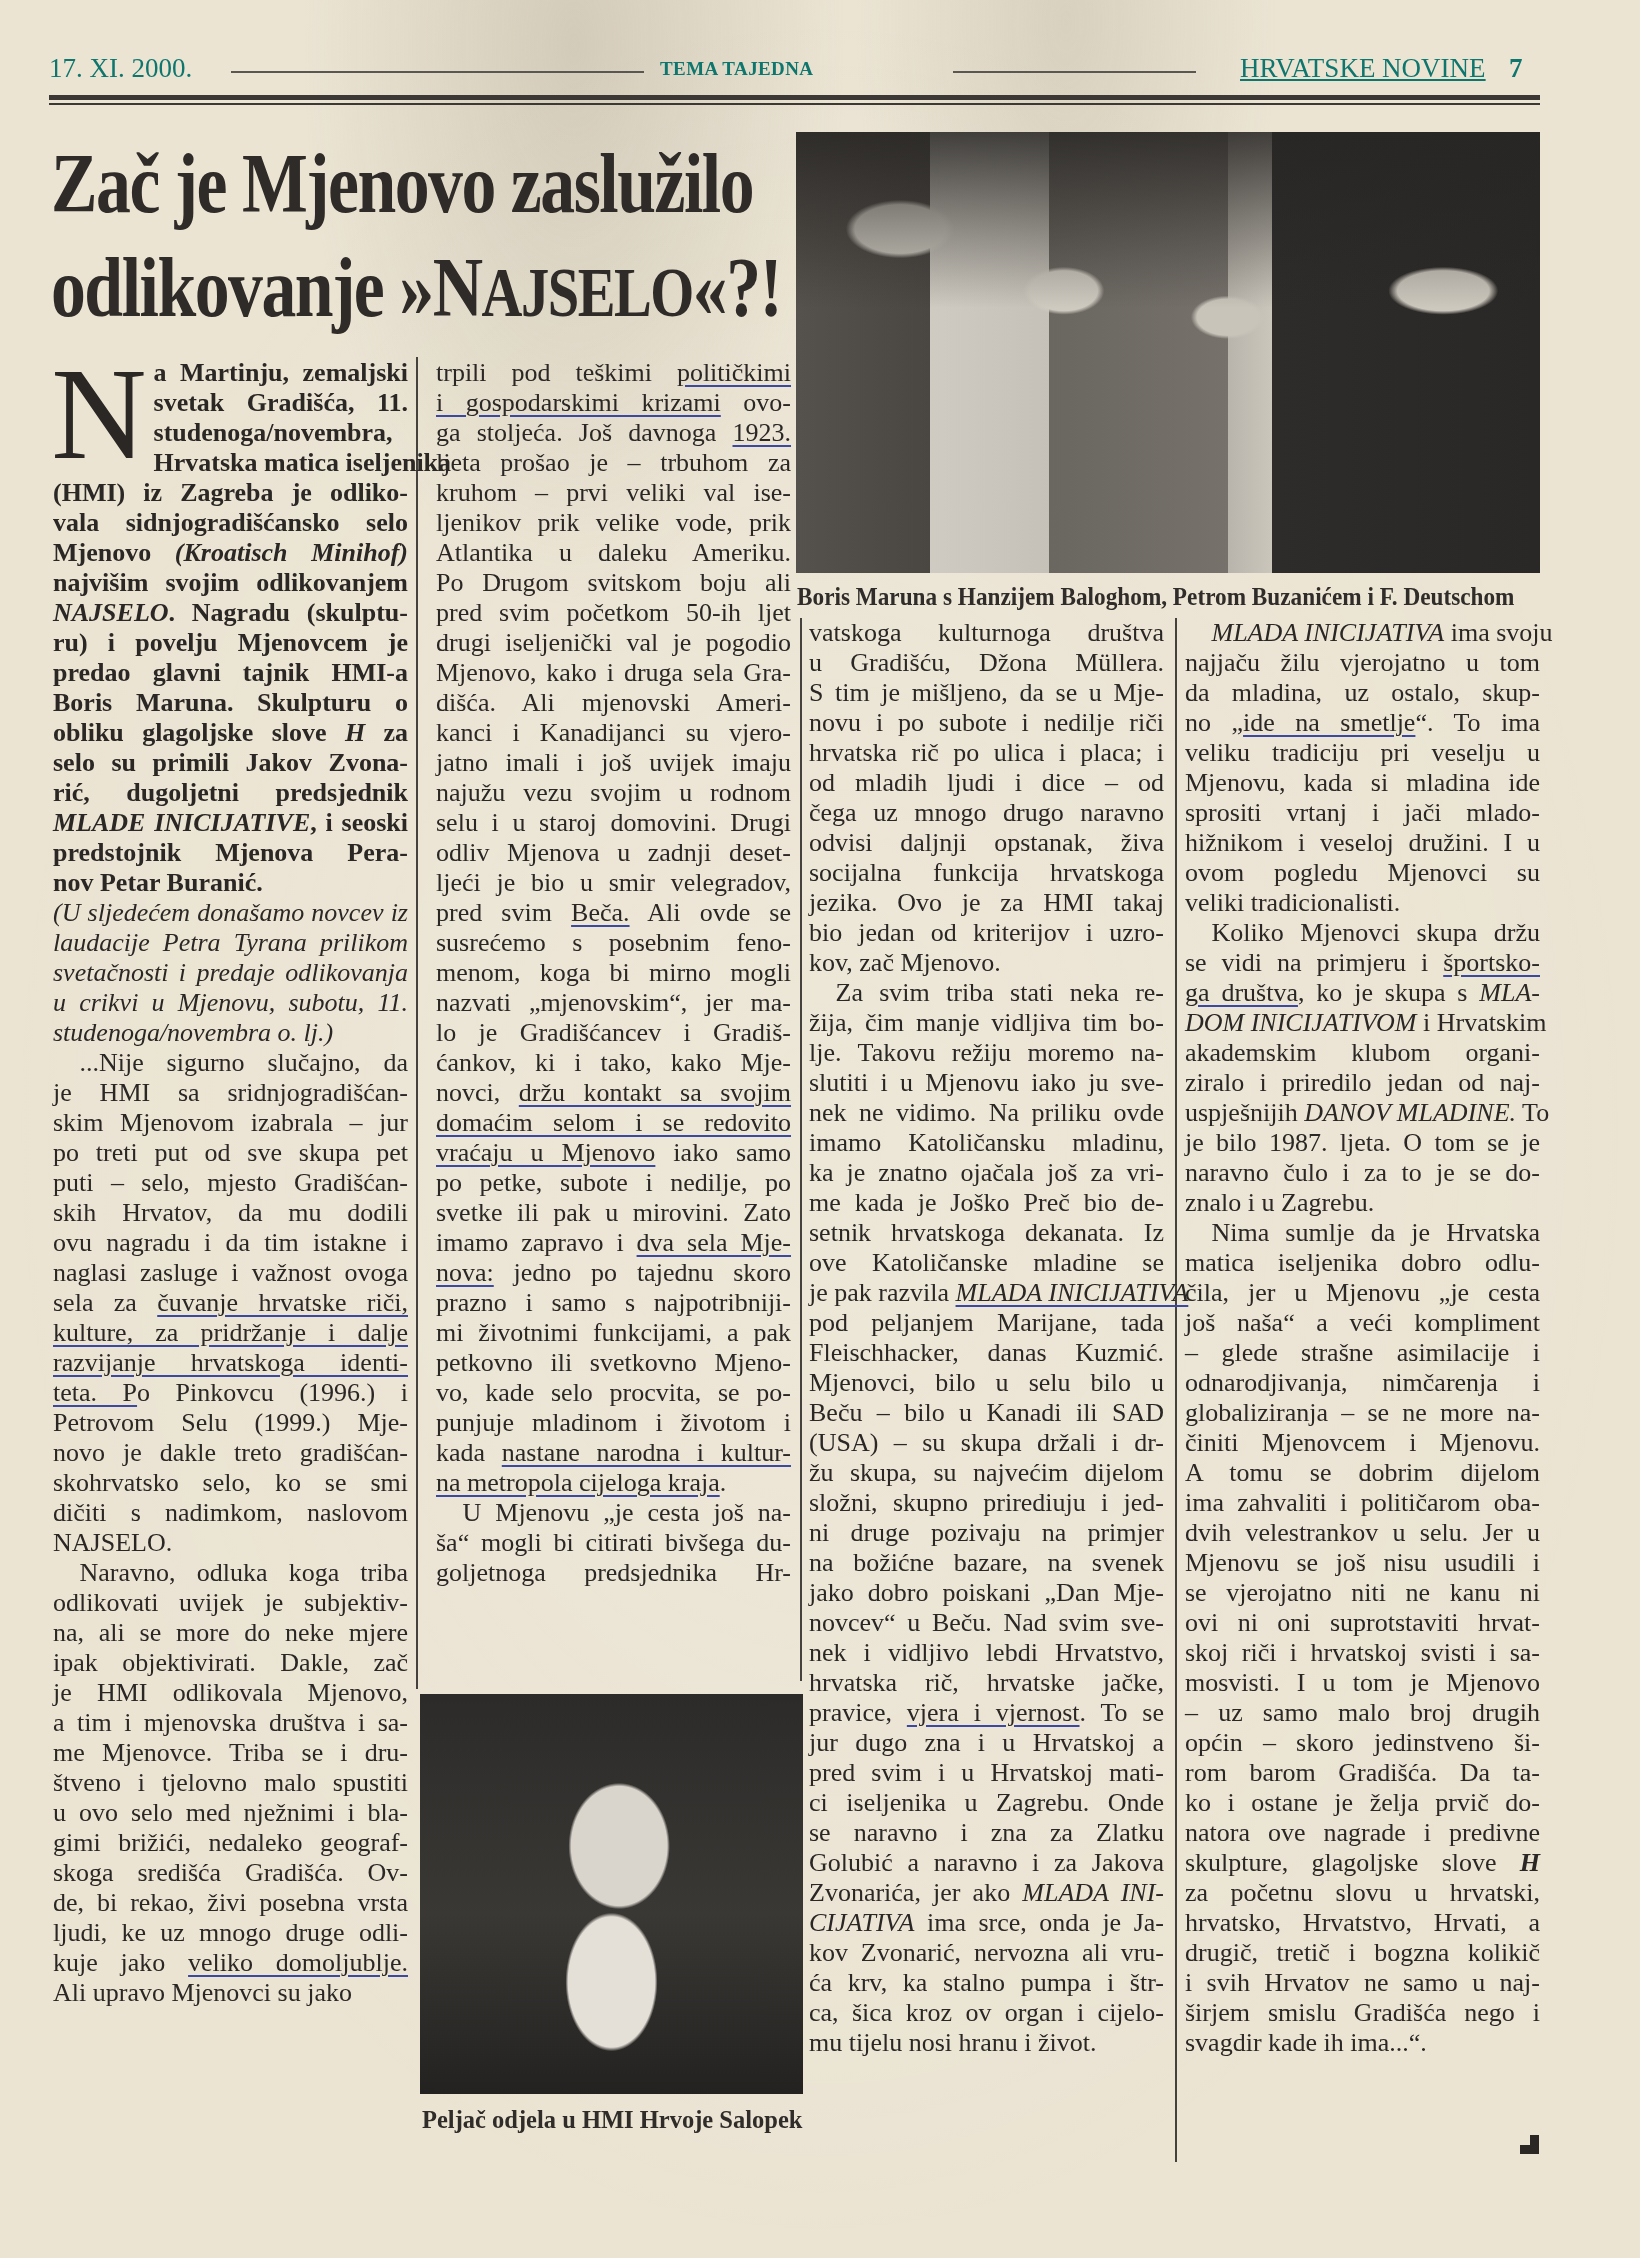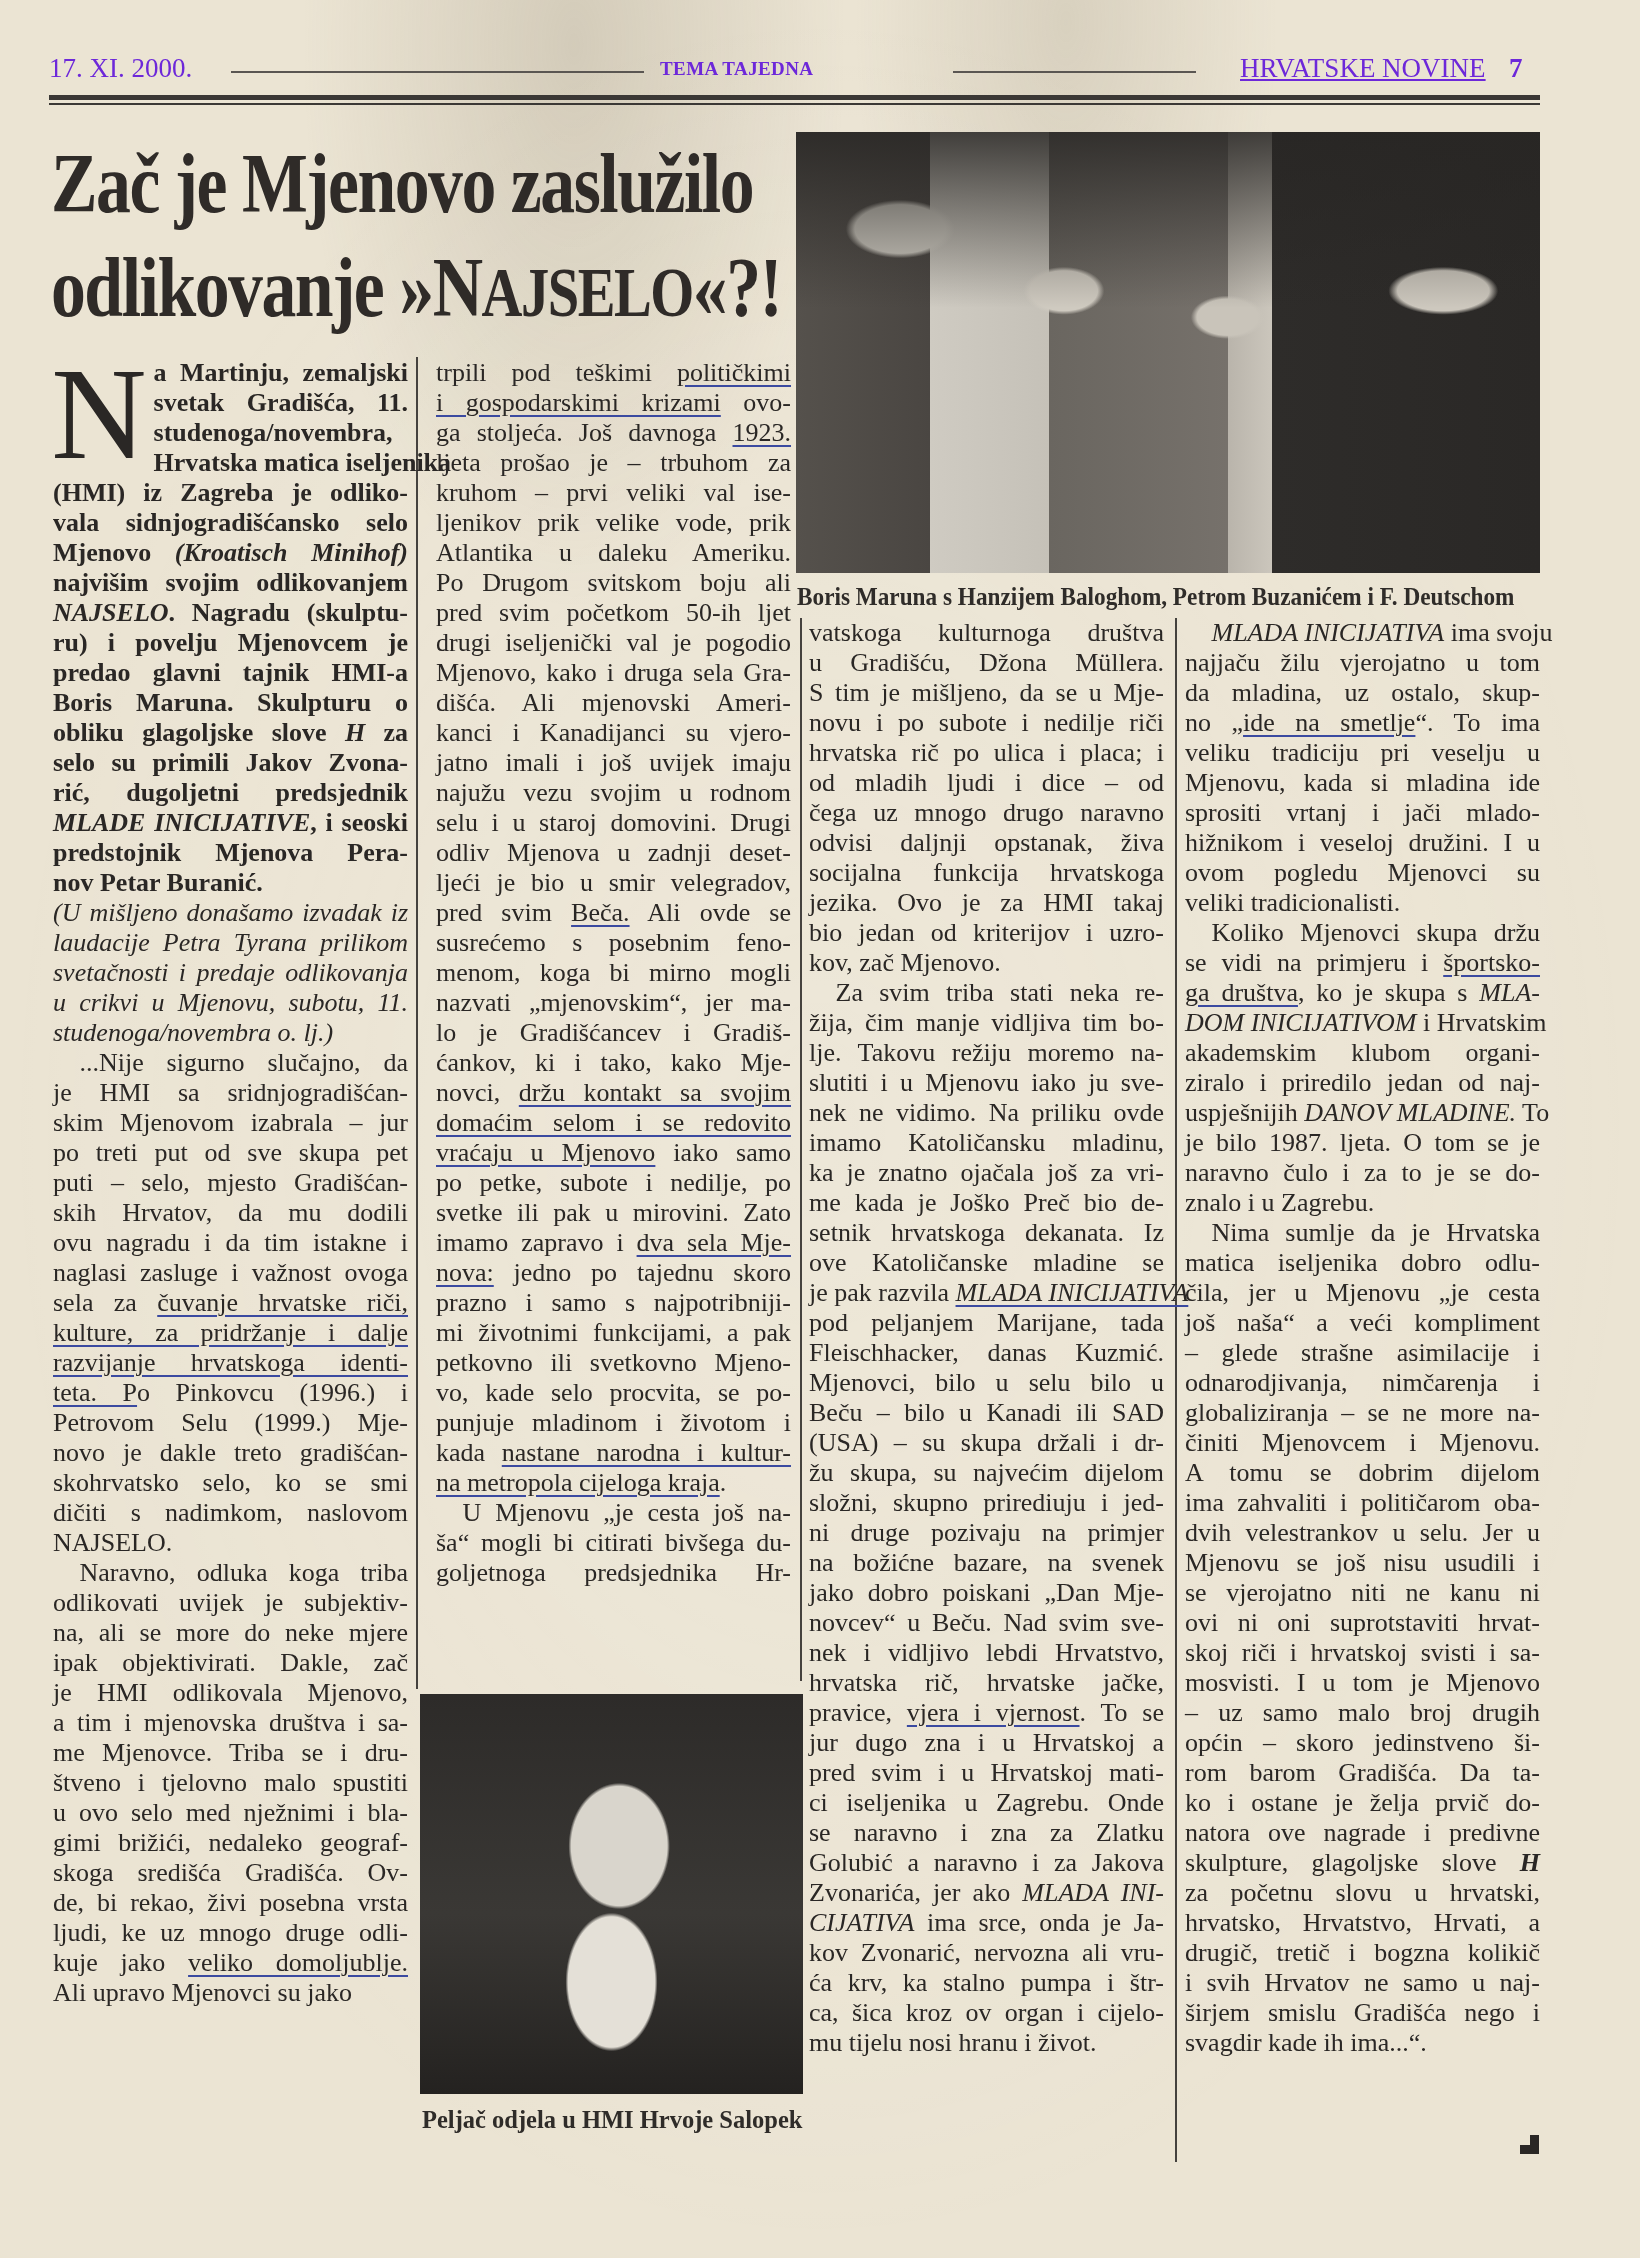--- a/index.html
+++ b/index.html
@@ -8,21 +8,21 @@
       background:#ebe4d3;
       background-image:
         radial-gradient(ellipse at 35% 2%, rgba(150,140,120,0.28) 0%, rgba(150,140,120,0) 18%),
         radial-gradient(ellipse at 65% 1%, rgba(150,140,120,0.22) 0%, rgba(150,140,120,0) 14%),
         radial-gradient(ellipse at 50% 50%, rgba(255,255,255,0.12) 0%, rgba(0,0,0,0) 70%);
       font-family:"Liberation Serif","DejaVu Serif",serif;
       color:#2a2725;
     }
     .abs { position:absolute; }
     
-    .hdr { top:51px; height:35px; font-size:27px; line-height:35px; color:#6d28d9; }
+    .hdr { top:51px; height:35px; font-size:27px; line-height:35px; color:#0f766e; }
     .hdr-date { left:49px; }
     .hdr-section { left:660px; font-weight:bold; font-size:19px; letter-spacing:0.4px; }
     .hdr-paper { left:1240px;text-decoration:underline; }
     .hdr-page { left:1509px; font-weight:bold; }
     .hdr-line { top:71px; height:1.8px; background:#5a5652; }
     .rule-thick { left:49px; width:1491px; top:95px; height:5.3px; background:#3b3835; }
     .rule-thin { left:49px; width:1491px; top:103px; height:1.8px; background:#3b3835; }
     
     .title { left:51px; top:131px; width:741px; font-weight:bold; font-size:85px; line-height:104px;
       color:#2f2b28; letter-spacing:-1.8px; transform:scaleX(0.82); transform-origin:left top; white-space:nowrap; }
@@ -109,21 +109,21 @@
         <span class="ln">Boris Maruna. Skulpturu o</span>
         <span class="ln">obliku glagoljske slove<span class=" it"> H </span>za</span>
         <span class="ln">selo su primili Jakov Zvona-</span>
         <span class="ln">rić, dugoljetni predsjednik</span>
         <span class="ln"><span class="it smc">MLADE INICIJATIVE</span>, i seoski</span>
         <span class="ln">predstojnik Mjenova Pera-</span>
         <span class="ln last">nov Petar Buranić.</span>
       </div>
   </div>
   <div class="it" id="note-lines">
-      <span class="ln">(U mišljeno donašamo izvadak iz</span>
+      <span class="ln">(U sljedećem donašamo novcev iz</span>
       <span class="ln">laudacije Petra Tyrana prilikom</span>
       <span class="ln">svetačnosti i predaje odlikovanja</span>
       <span class="ln">u  crikvi u Mjenovu, subotu, 11.</span>
       <span class="ln last">studenoga/novembra o. lj.)</span>
     </div>
   <div id="col1-lines">
       <span class="ln ind">...Nije sigurno slučajno, da</span>
       <span class="ln">je HMI sa sridnjogradišćan-</span>
       <span class="ln">skim Mjenovom izabrala – jur</span>
       <span class="ln">po treti put od sve skupa pet</span>

